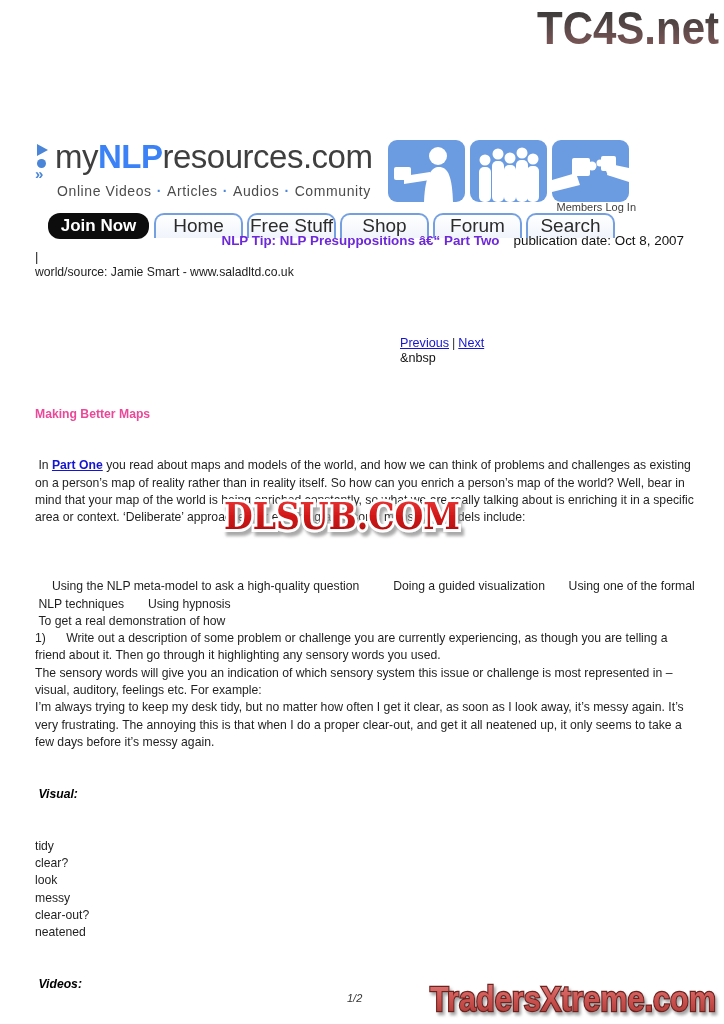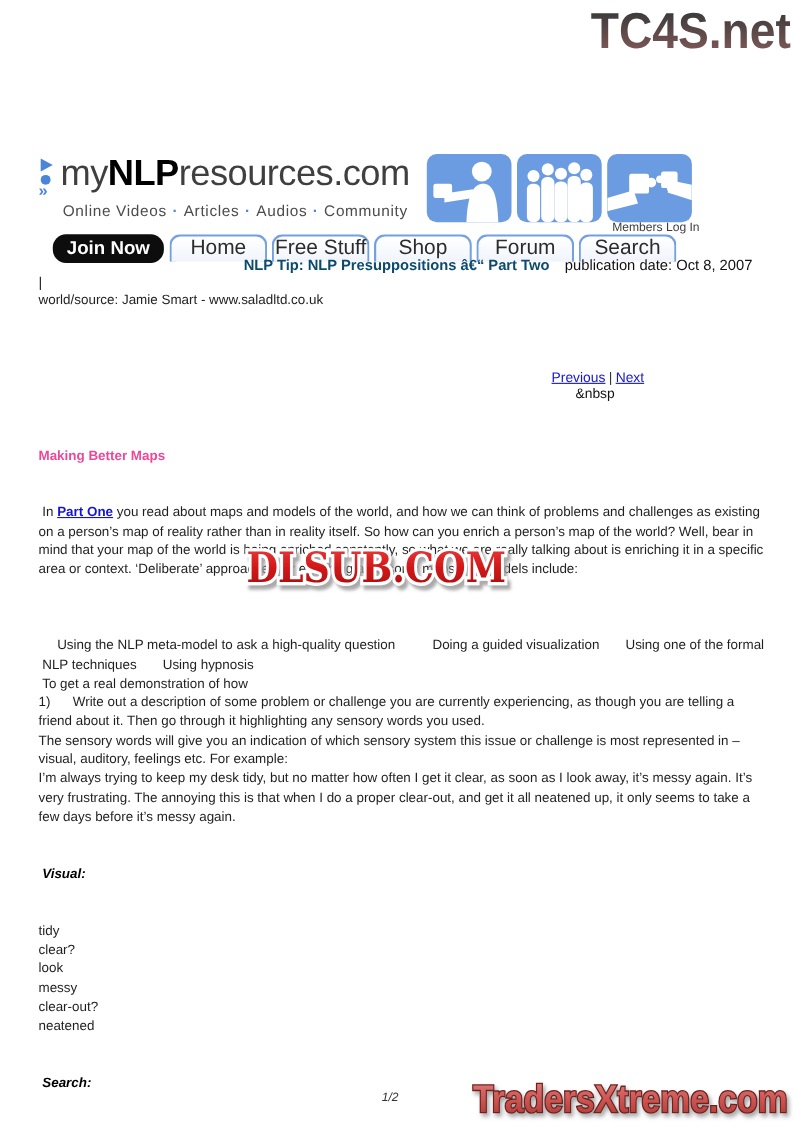--- a/index.html
+++ b/index.html
@@ -12,21 +12,21 @@
   
   #tc4s { position:absolute; left:533px; top:2px; }
   
   #site-logo { position:absolute; left:35px; top:139px; }
   .logo-row { display:flex; align-items:flex-start; }
   .logo-icon { width:20px; padding-top:5px; }
   .logo-icon .tri { width:0; height:0; border-left:11px solid #4a85d8; border-top:6px solid transparent; border-bottom:6px solid transparent; margin-left:2px; }
   .logo-icon .dot { width:9px; height:9px; border-radius:50%; background:#4a85d8; margin:3px 0 0 2px; }
   .logo-icon .chev { color:#4a85d8; font-weight:bold; font-size:15px; line-height:10px; margin-top:1px; letter-spacing:-2px; }
   .logo-text { font-size:33px; letter-spacing:-0.5px; color:#3f3f3f; line-height:36px; }
-  .logo-text .nlp { color:#000000; font-weight:bold; }
+  .logo-text .nlp { color:#3b82f6; font-weight:bold; }
   .logo-tagline { font-size:14px; color:#4c4c4c; letter-spacing:0.6px; margin:4px 0 0 22px; }
   .logo-tagline .sep { color:#4a85d8; margin:0 5px; font-weight:bold; }
   
   #thumbs { position:absolute; left:388px; top:140px; display:flex; gap:5px; }
   .thumb { width:77px; height:62px; border-radius:9px; background:#6b9be1; overflow:hidden; }
   .thumb svg { display:block; }
   #members-login { position:absolute; top:201px; left:490px; width:146px; text-align:right; font-size:11px; color:#3c3c3c; }
   
   #nav { position:absolute; left:48px; top:213px; display:flex; align-items:flex-start; }
   .join-tab {
@@ -35,26 +35,26 @@
     margin-right:5px; cursor:pointer;
   }
   .tab {
     width:89px; height:25px; margin-right:4px;
     border:2px solid #74a0e2; border-bottom:none; border-radius:10px 10px 0 0;
     background:linear-gradient(#ffffff,#f0f4fb);
     font-size:19px; color:#2c2c2c; text-align:center; line-height:21px; cursor:pointer;
   }
   
   #article-title { position:absolute; top:233px; left:0; width:684px; text-align:right; font-size:13.4px; white-space:pre; }
-  #article-title .t { font-weight:bold; color:#0c4a6e; }
+  #article-title .t { font-weight:bold; color:#6d28d9; }
   #article-title .d { color:#111; margin-left:14px;text-align:center; }
   #pipe-mark { position:absolute; left:35px; top:249px; font-size:13px; color:#222; }
   #author-line { position:absolute; left:35px; top:265px; font-size:12.2px; color:#222; }
   
-  #pager { position:absolute; top:336px; left:400px; width:287px; text-align:center; font-size:12.6px; line-height:15px; }
+  #pager { position:absolute; top:336px; left:400px; width:287px; text-align:left; font-size:12.6px; line-height:15px; }
   #pager a { color:#1515cf; text-decoration:underline; cursor:pointer; }
   #pager .sep { color:#333; margin:0 3px; }
   #pager .nbsp { color:#111; margin-right:5px; }
   
   #article { position:absolute; left:35px; top:371px; width:662px; font-size:12.2px; line-height:17.3px; white-space:pre-wrap; color:#1f1f1f; }
   #article .hd { font-weight:bold; color:#ec4899; }
   #article .tech { margin-top:17px; }
   #article .bi { font-weight:bold; font-style:italic; color:#000; }
   #article a.body-link { color:#1515cf; font-weight:bold; text-decoration:underline; cursor:pointer; }
   
@@ -156,21 +156,21 @@
 1)      Write out a description of some problem or challenge you are currently experiencing, as though you are telling a friend about it. Then go through it highlighting any sensory words you used.
 The sensory words will give you an indication of which sensory system this issue or challenge is most represented in – visual, auditory, feelings etc. For example:
 I’m always trying to keep my desk tidy, but no matter how often I get it clear, as soon as I look away, it’s messy again. It’s very frustrating. The annoying this is that when I do a proper clear-out, and get it all neatened up, it only seems to take a few days before it’s messy again.</div>
     <div class="bi"> Visual:</div>
     <div>tidy
 clear?
 look
 messy
 clear-out?
 neatened</div>
-    <div class="bi"> Search:</div>
+    <div class="bi"> Videos:</div>
     
     
     
     
   </div>
 
   <div id="dlsub">
     <svg width="252" height="58">
       <defs>
         <linearGradient id="dlg" x1="0" y1="0" x2="0" y2="1">

